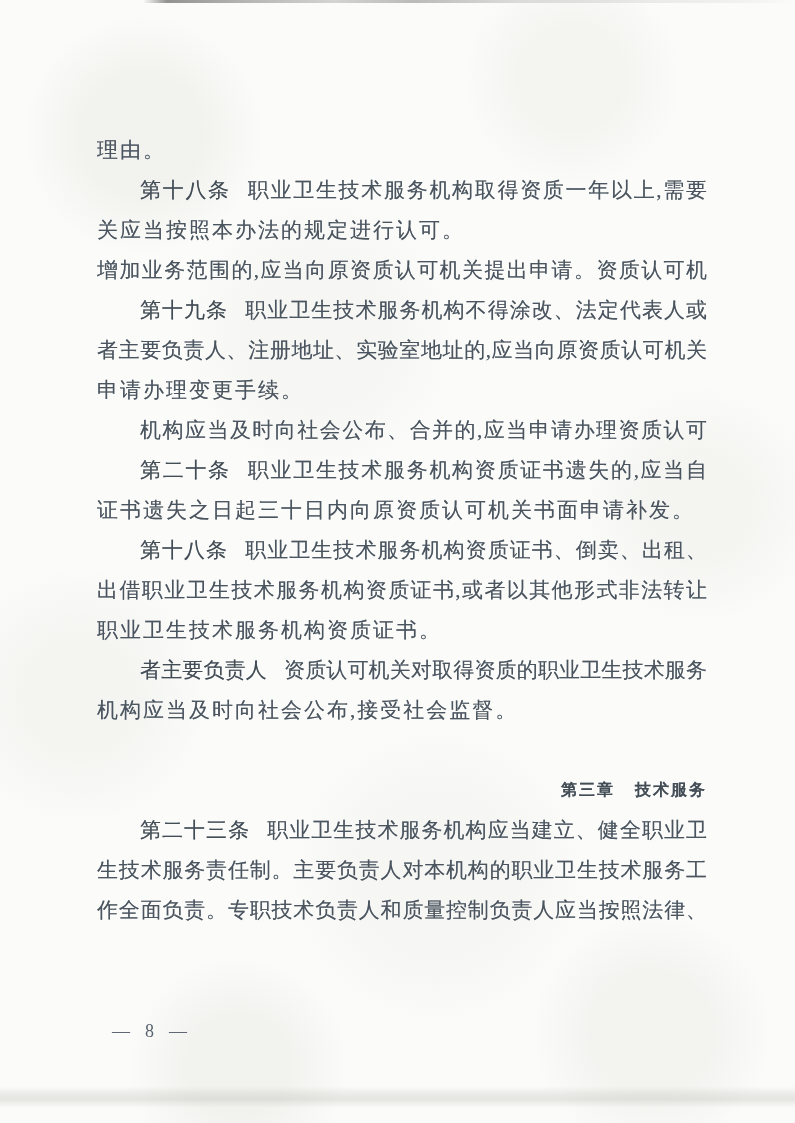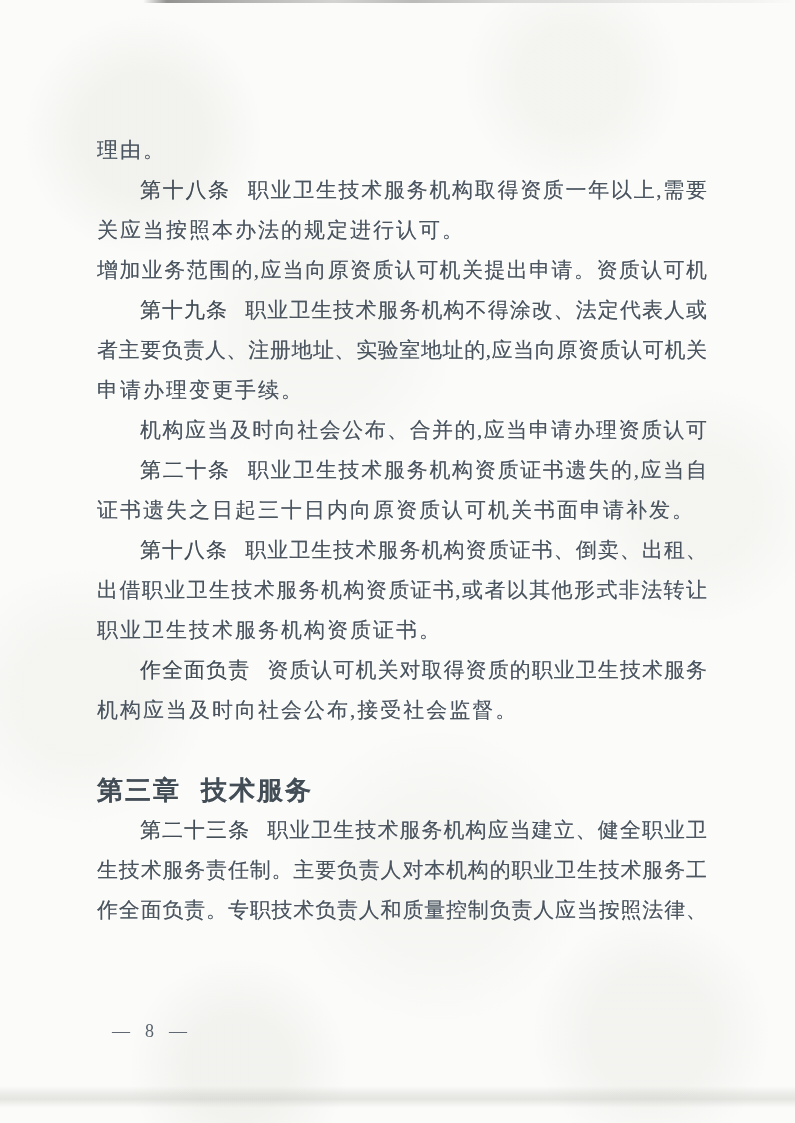--- a/index.html
+++ b/index.html
@@ -52,23 +52,23 @@
     white-space:nowrap;
   }
   .ln.last{text-align-last:left;letter-spacing:2px;}
   .ln.indent{text-indent:43px;}
   .art{
     font-family:"Liberation Sans",sans-serif;font-weight:400;
     color:#434d56;margin-right:17px;
   }
   .spacer{height:40px;}
   .heading-row{
-    height:40px;line-height:40px;text-align:left;
+    height:40px;line-height:40px;text-align:right;
     font-family:"Liberation Sans",sans-serif;font-weight:700;
-    font-size:26px;color:#434d56;letter-spacing:2px;
+    font-size:16px;color:#434d56;letter-spacing:2px;
   }
   .heading-row .chap-title{margin-left:20px;}
   .footer{
     position:absolute;left:112px;top:1016px;height:30px;line-height:30px;
     font-size:18px;color:#59636d;
   }
   .footer .dash{letter-spacing:0;}
   .footer .pgnum{margin:0 15px;}
 </style>
 </head>
@@ -90,21 +90,21 @@
 
     <div class="ln indent"><span class="t">机构应当及时向社会公布、合并的,应当申请办理资质认可</span></div>
 
     <div class="ln indent"><span class="art">第二十条</span><span class="t">职业卫生技术服务机构资质证书遗失的,应当自</span></div>
     <div class="ln last"><span class="t">证书遗失之日起三十日内向原资质认可机关书面申请补发。</span></div>
 
     <div class="ln indent"><span class="art">第十八条</span><span class="t">职业卫生技术服务机构资质证书、倒卖、出租、</span></div>
     <div class="ln"><span class="t">出借职业卫生技术服务机构资质证书,或者以其他形式非法转让</span></div>
     <div class="ln last"><span class="t">职业卫生技术服务机构资质证书。</span></div>
 
-    <div class="ln indent"><span class="art">作全面负责</span><span class="t">资质认可机关对取得资质的职业卫生技术服务</span></div>
+    <div class="ln indent"><span class="art">者主要负责人</span><span class="t">资质认可机关对取得资质的职业卫生技术服务</span></div>
     <div class="ln last"><span class="t">机构应当及时向社会公布,接受社会监督。</span></div>
 
     <div class="spacer"></div>
 
     <div class="heading-row"><span class="chap-num">第三章</span><span class="chap-title">技术服务</span></div>
 
     <div class="ln indent"><span class="art">第二十三条</span><span class="t">职业卫生技术服务机构应当建立、健全职业卫</span></div>
     <div class="ln"><span class="t">生技术服务责任制。主要负责人对本机构的职业卫生技术服务工</span></div>
     <div class="ln"><span class="t">作全面负责。专职技术负责人和质量控制负责人应当按照法律、</span></div>
   </div>

